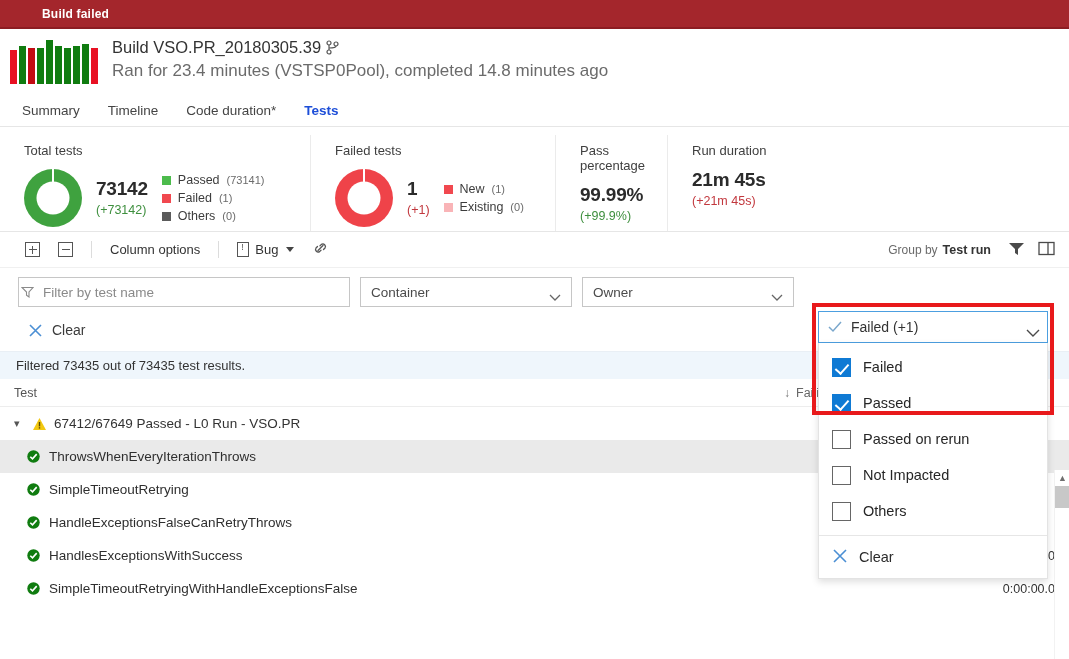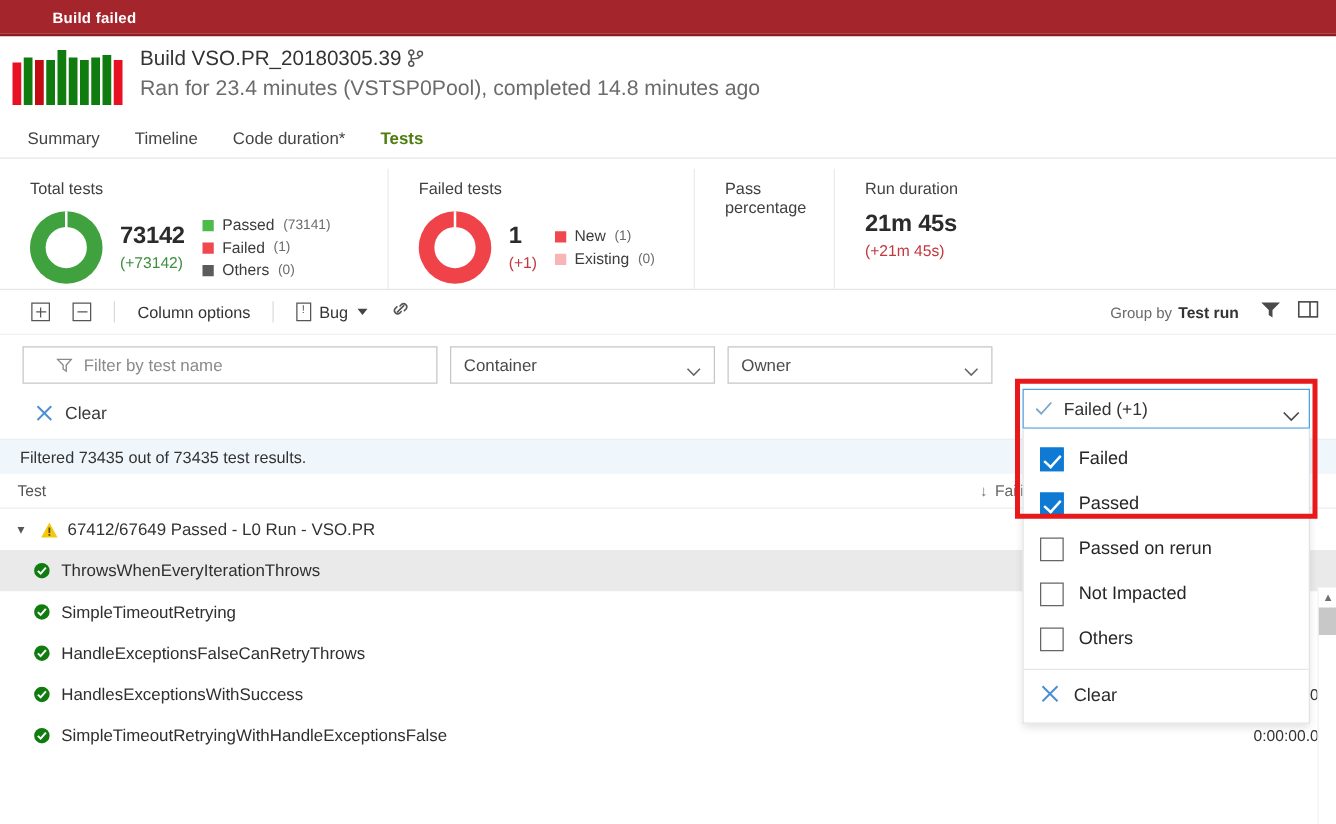--- a/index.html
+++ b/index.html
@@ -51,21 +51,21 @@
   
   .tabs {
     display: flex; align-items: center; gap: 0;
     padding-left: 18px;
     height: 32px;
     border-bottom: 1px solid #e6e6e6;
     font-size: 13.5px;
   }
   .tab { padding: 0 14px; color: #444; line-height: 31px; cursor: default; white-space: nowrap;}
   .tab.first { padding-left: 4px; }
-  .tab.active { color: #4d7c0f; font-weight: bold; }
+  .tab.active { color: #1d4ed8; font-weight: bold; }
 
   
   .summary {
     display: flex; height: 105px; border-bottom: 1px solid #e6e6e6;
     padding-top: 8px;
   }
   .sumcell { position: relative; padding: 8px 0 0 24px; }
   .sumcell + .sumcell { border-left: 1px solid #ebebeb; }
   .sum-label { font-size: 13px; color: #404040; margin-bottom: 11px;}
   .sum-body { display: flex; align-items: center; gap: 14px;}
@@ -106,21 +106,21 @@
   .link-icon { color:#555; font-size:15px; }
   .tb-right { position:absolute; right: 8px; top:0; height:36px; display:flex; align-items:center; gap: 0; }
   .groupby-label { font-size: 12px; color:#6a6a6a; margin-right:5px;}
   .groupby-val { font-size: 12.5px; color:#333; font-weight:bold; margin-right: 10px;}
   .icon-btn { width: 30px; height: 30px; display:flex; align-items:center; justify-content:center; cursor:default;}
 
   
   .filterrow { display:flex; align-items:center; padding: 6px 0 0 18px; gap: 10px; height: 42px;}
   .ff-input {
     width: 332px; height: 30px; border: 1px solid #c6c6c6; background:#fff;
-    display:flex; align-items:center; gap:9px; padding: 0 26px; font-size: 13.5px; color:#8a8a8a;
+    display:flex; align-items:center; gap:9px; padding: 0 2px; font-size: 13.5px; color:#8a8a8a;
   }
   .funnel { width:13px;height:12px; flex: 0 0 13px;}
   .combo {
     width: 212px; height: 30px; border:1px solid #c6c6c6; background:#fff;
     display:flex; align-items:center; justify-content:space-between; padding: 0 10px;
     font-size: 13.5px; color: #4b4b4b;
   }
   .chev { width: 12px; height: 7px; }
   .clearrow { padding: 8px 0 0 28px; display:flex; align-items:center; gap: 9px; height: 32px;}
   .x-icon { width:15px; height:15px; }
@@ -290,20 +290,26 @@
               <span class="legend-sw" style="background: rgb(249, 180, 183);"></span>
               <span>Existing</span>
               <span class="legend-count">(0)</span>
             </div>
           </div>
       </div>
     </div>
 
     <div class="sumcell" style="width:112px">
       <div class="sum-label">Pass percentage</div>
+      <div class="sum-body">
+        <div class="sum-nums">
+          <div class="sum-big">99.99%</div>
+          <div class="sum-delta delta-green">(+99.9%)</div>
+        </div>
+      </div>
     </div>
 
     <div class="sumcell" style="width:170px">
       <div class="sum-label">Run duration</div>
       <div class="sum-body">
         <div class="sum-nums">
           <div class="sum-big">21m 45s</div>
           <div class="sum-delta delta-red">(+21m 45s)</div>
         </div>
       </div>

